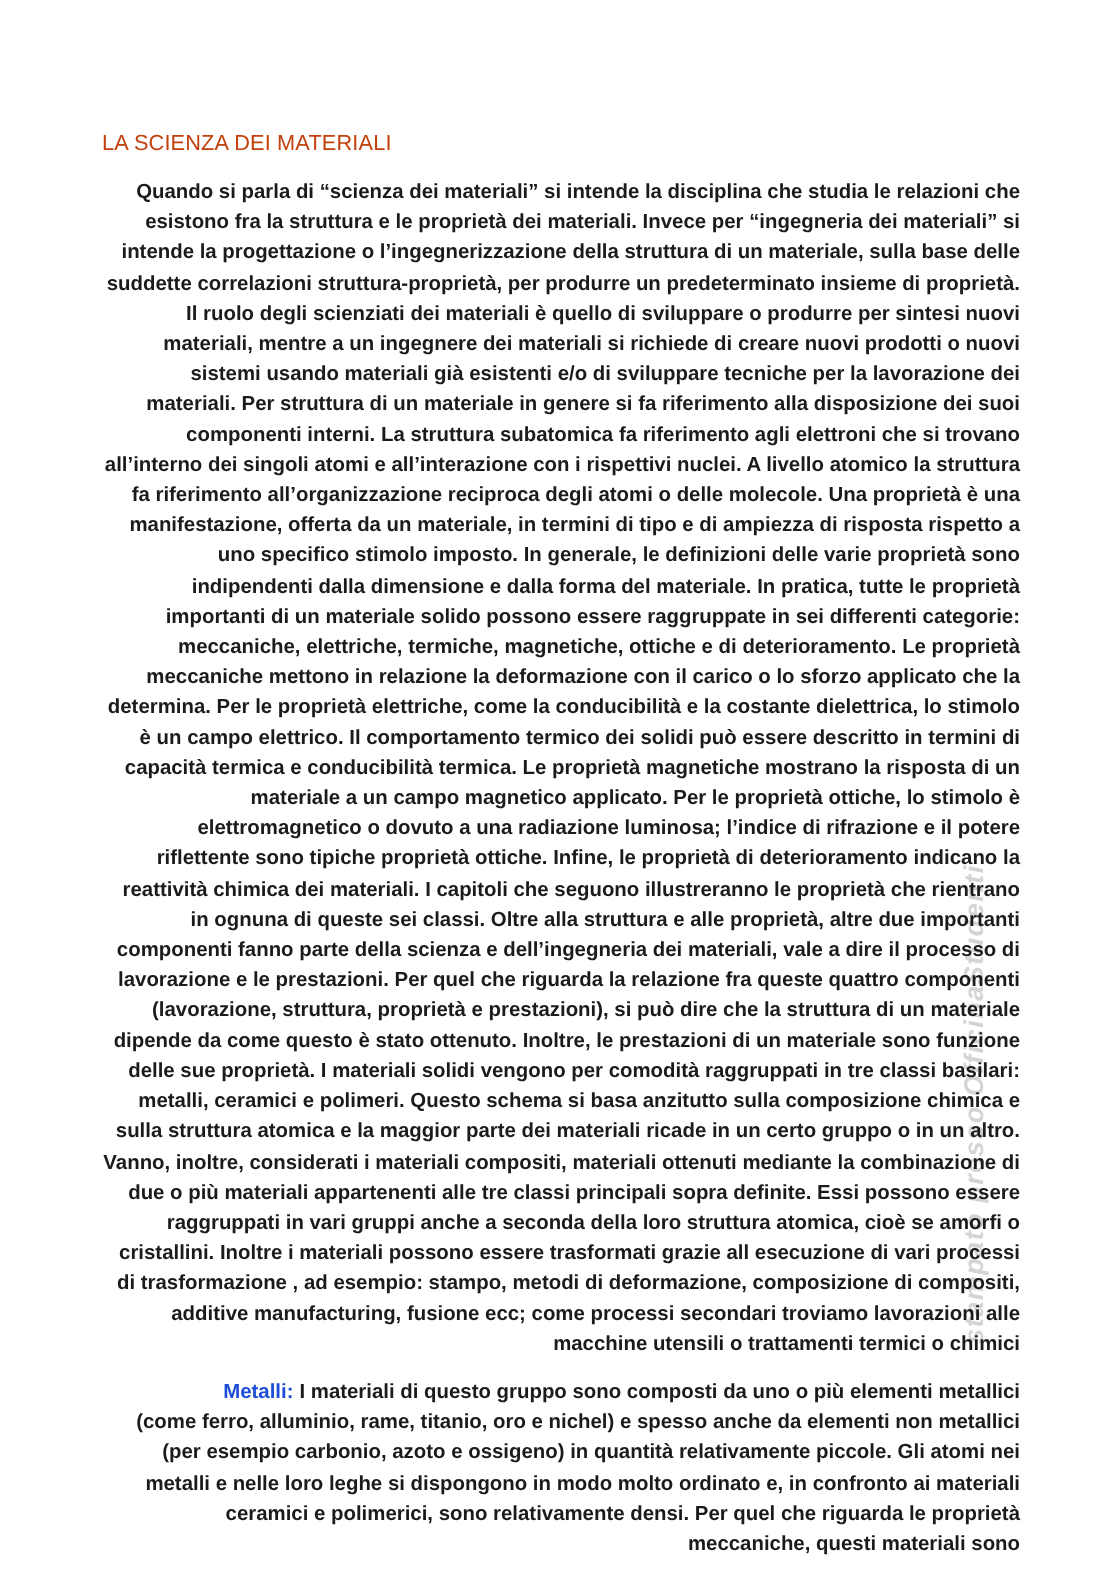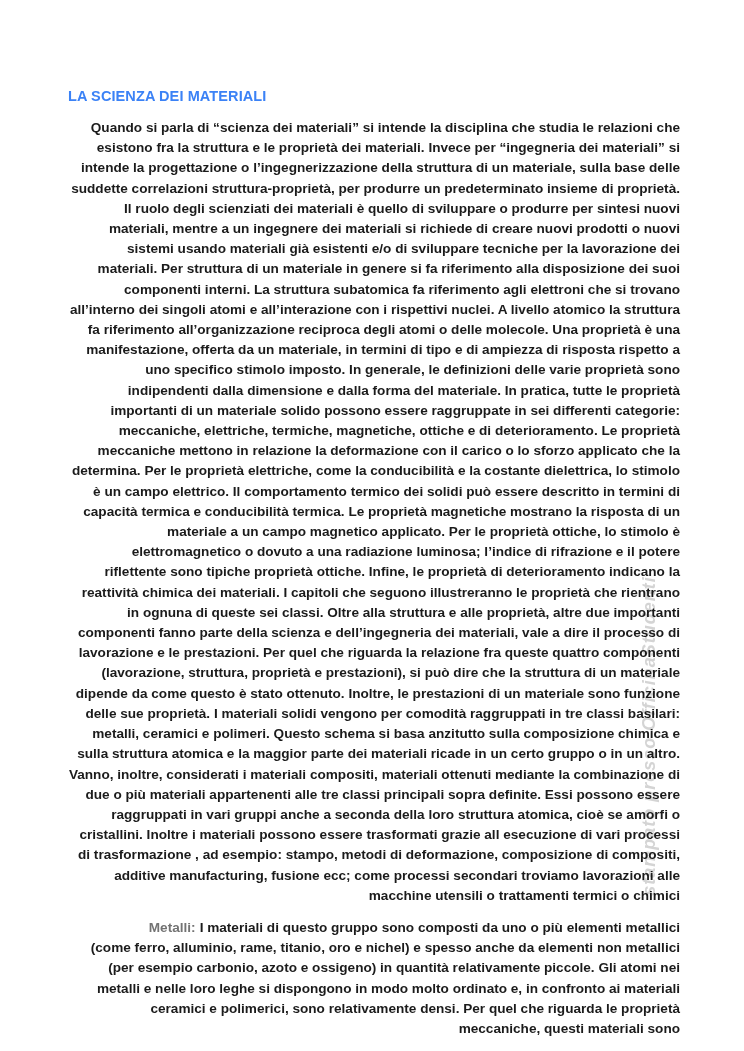--- a/index.html
+++ b/index.html
@@ -15,36 +15,36 @@
     overflow: hidden;
     font-family: "Liberation Sans", sans-serif;
   }
   .content {
     position: absolute;
     left: 68px;
     top: 88px;
     width: 612px;
   }
   .doc-heading {
-    color: #3b82f6;
+    color: #c2410c;
     font-size: 14.5px;
-    font-weight: bold;
+    font-weight: normal;
     letter-spacing: 0.1px;
     margin: 0 0 14px 0;
   }
   .doc-paragraph {
     color: #1b1b1b;
     font-size: 13.6px;
     font-weight: bold;
     line-height: 20.2px;
     text-align: right;
     margin: 0 0 12px 0;
   }
   .lead-word {
-    color: #737373;
+    color: #1d4ed8;
     font-weight: bold;
     margin-right: 4px;
     padding-left: 44px;
   }
   .watermark {
     position: absolute;
     left: 452px;
     top: 723px;
     width: 400px;
     height: 26px;

